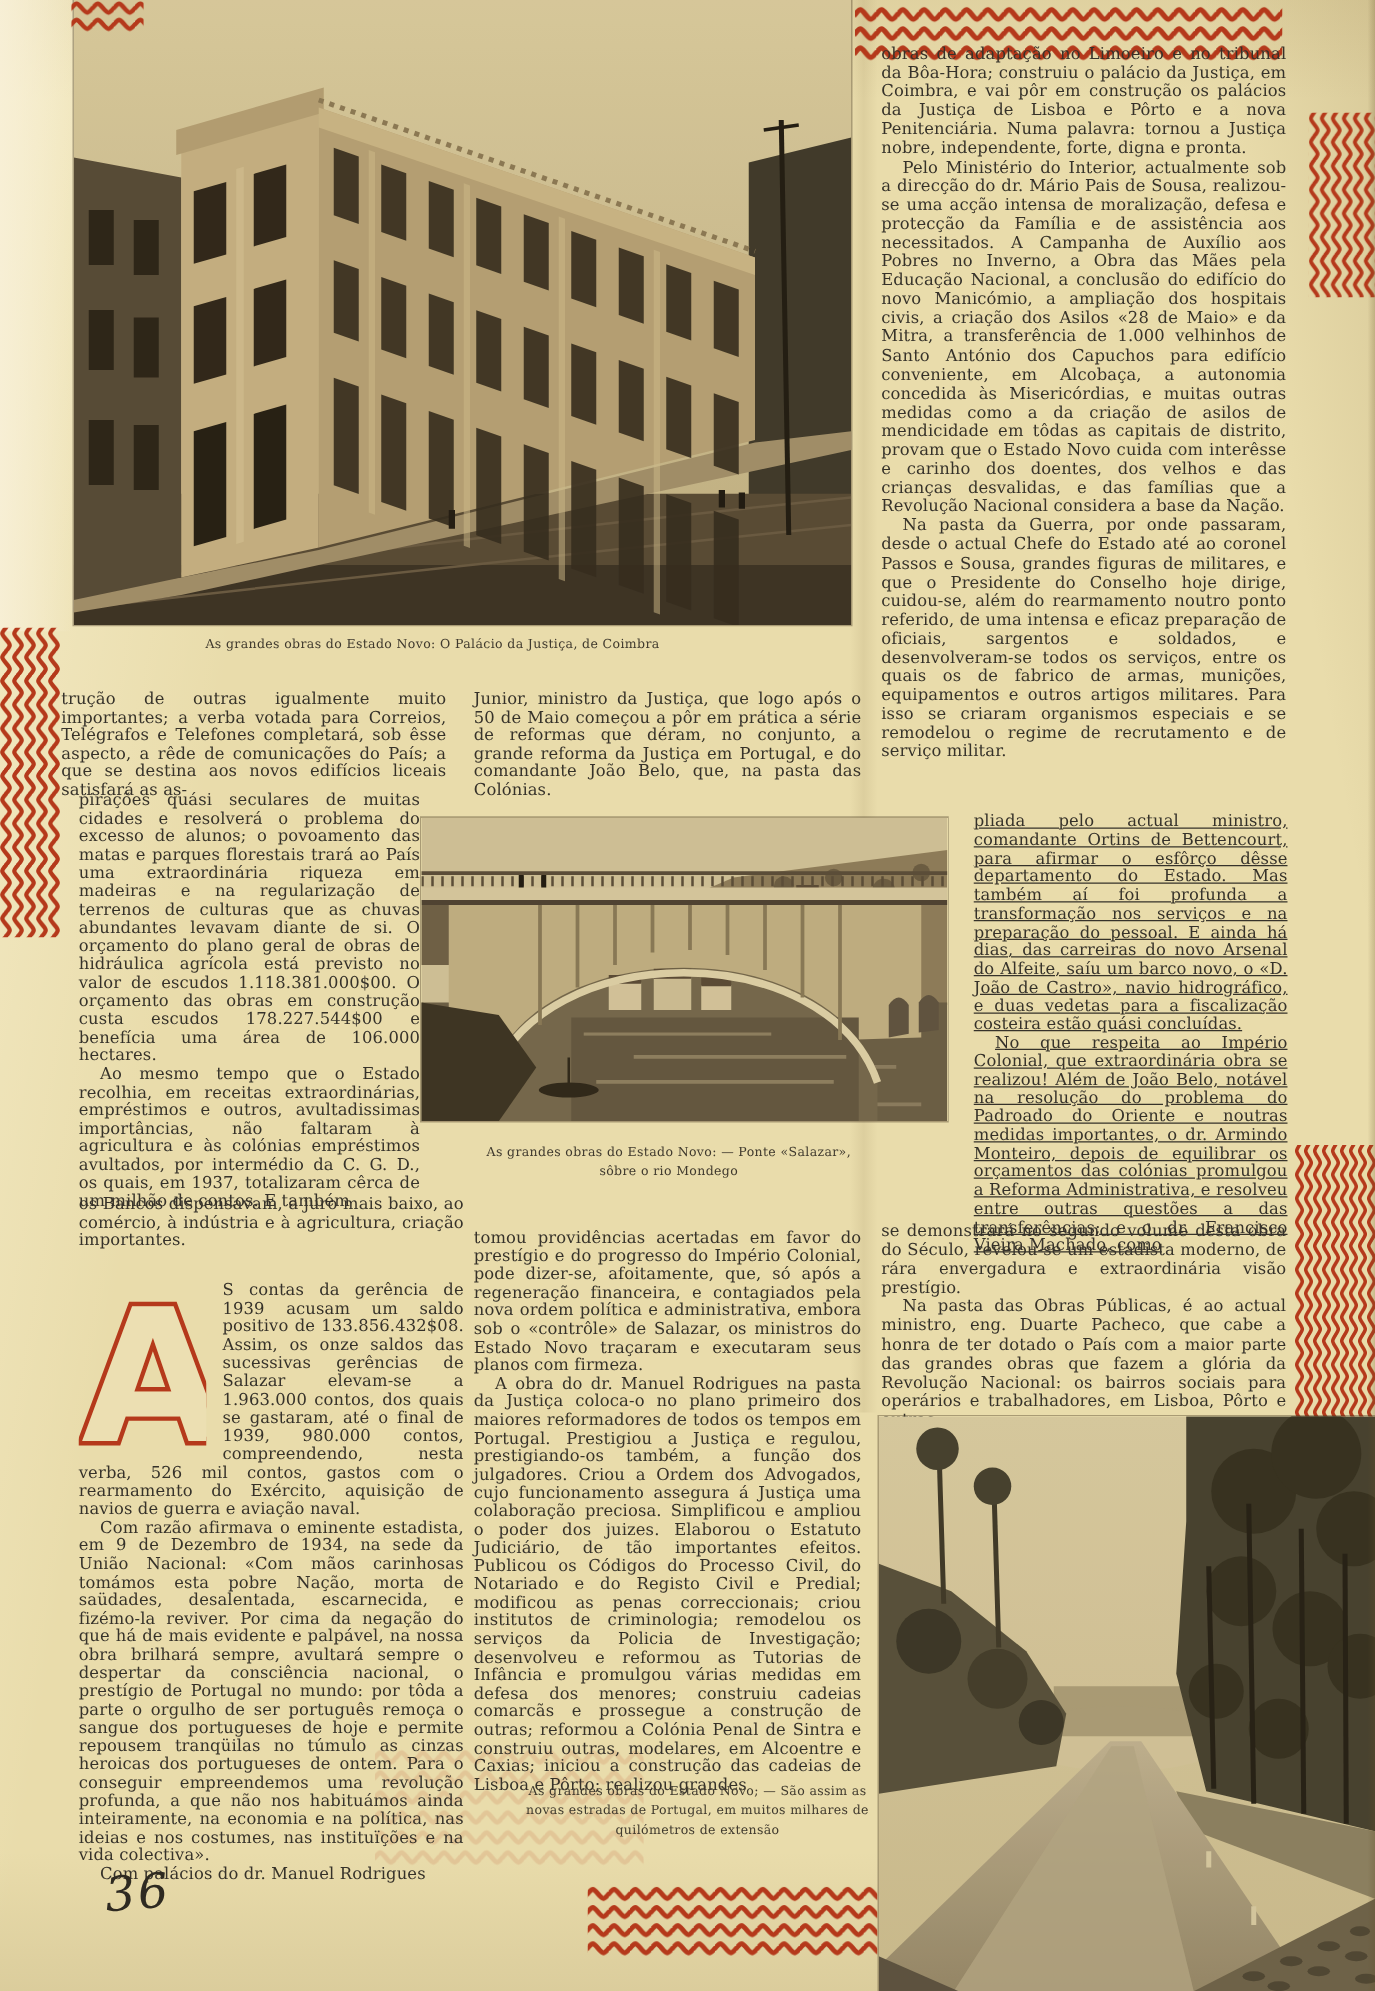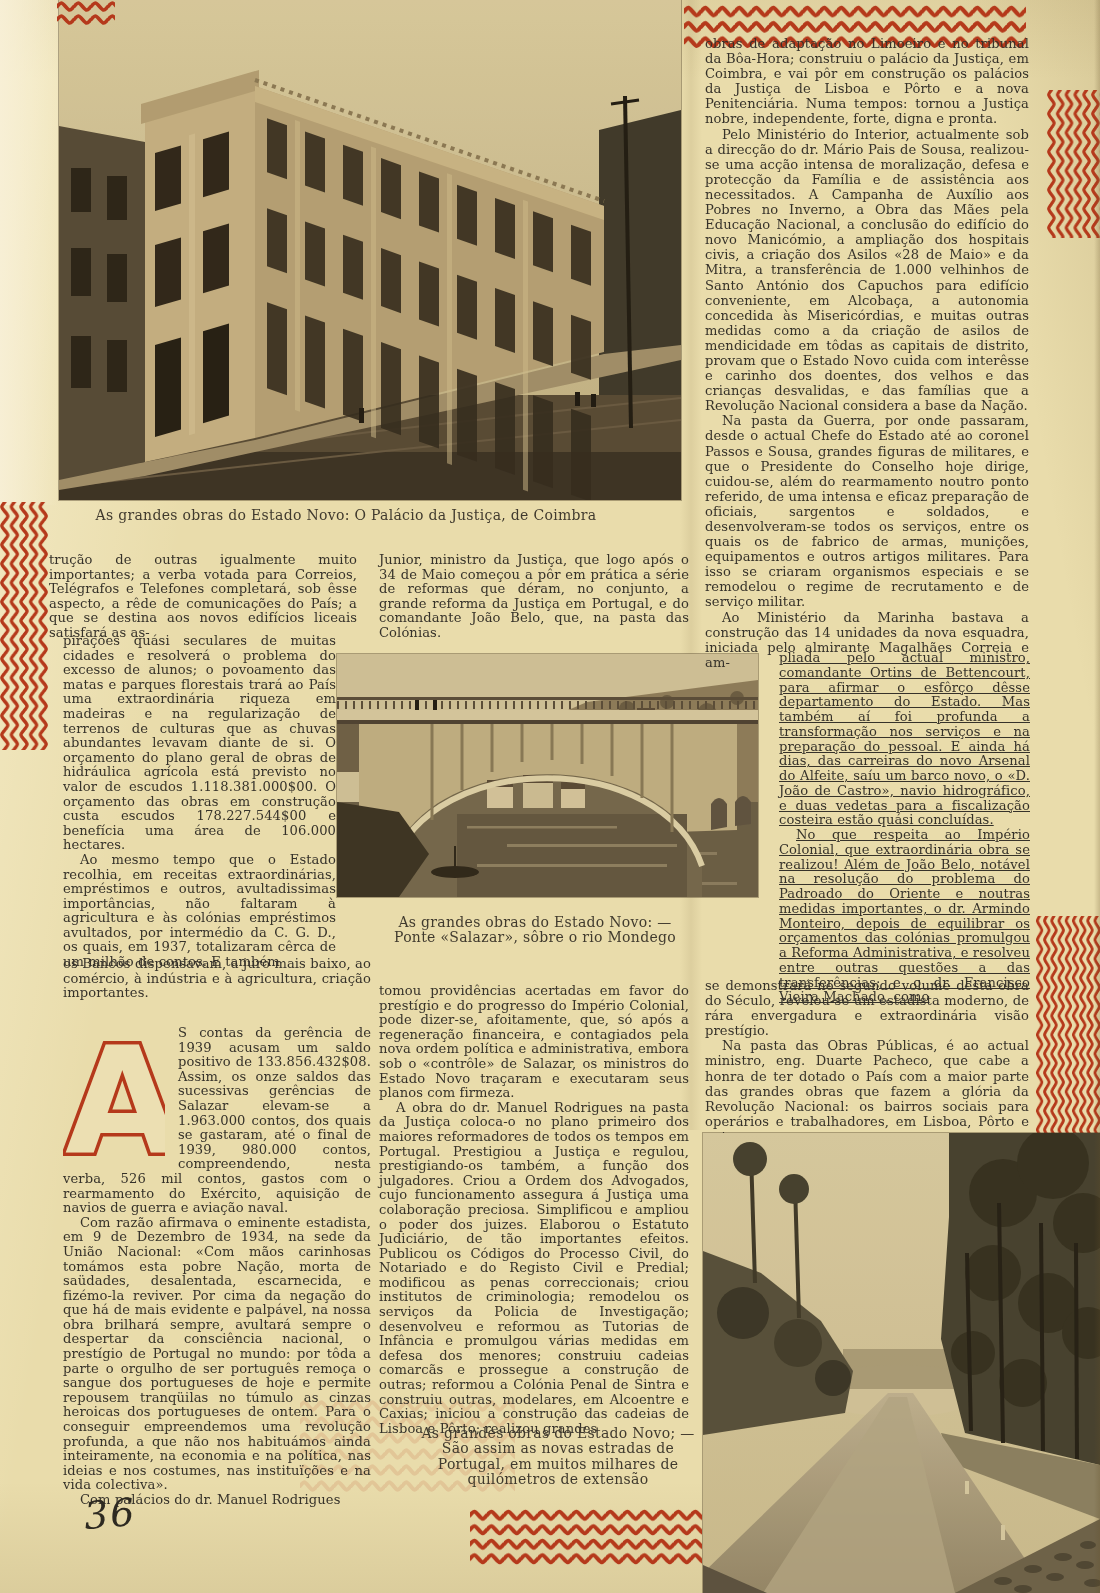--- a/index.html
+++ b/index.html
@@ -11,21 +11,21 @@
       linear-gradient(260deg, rgba(118,94,48,.14), rgba(118,94,48,0) 10%),
       linear-gradient(180deg, rgba(140,112,60,.10), rgba(140,112,60,0) 5%, rgba(140,112,60,0) 93%, rgba(118,94,48,.12));
     font-family:"DejaVu Serif", serif;
     color:#36322a;
   }
   .abs{position:absolute;}
   .txt{font-size:13.1px; line-height:14.6px; text-align:justify; letter-spacing:.1px;}
   .txt p{margin:0; padding:0;}
   .txt p.ind{text-indent:17px;}
   .rc{line-height:15.1px;}
-  .cap{font-size:14px; line-height:15.4px; text-align:center; color:#403a2e; letter-spacing:.3px;}
+  .cap{font-size:10px; line-height:15.4px; text-align:center; color:#403a2e; letter-spacing:.3px;}
   .photo{position:absolute; overflow:hidden; box-shadow:0 0 0 1px rgba(72,58,34,.4);}
   .photo svg{display:block;}
   .dropcap-wrap{float:left; width:102px; height:132px; margin:3px 13px 2px 0;}
   .pagenum{font-style:italic; font-size:38px; color:#2e2a21; transform:rotate(-5deg); letter-spacing:2px;}
   .deco svg{display:block;}
   .leftmargin{background:linear-gradient(90deg, rgba(248,240,216,.85), rgba(248,240,216,0));}
   .gutter{background:linear-gradient(90deg, rgba(110,88,46,0), rgba(110,88,46,.10), rgba(110,88,46,0));}
   .ghost{opacity:.13;}
 </style>
 </head>
@@ -228,21 +228,21 @@
       </svg>
     </span>
     <p>S contas da gerência de 1939 acusam um saldo positivo de 133.856.432$08. Assim, os onze saldos das sucessivas gerências de Salazar elevam-se a 1.963.000 contos, dos quais se gastaram, até o final de 1939, 980.000 contos, compreendendo, nesta verba, 526 mil contos, gastos com o rearmamento do Exército, aquisição de navios de guerra e aviação naval.</p>
     <p class="ind">Com razão afirmava o eminente estadista, em 9 de Dezembro de 1934, na sede da União Nacional: «Com mãos carinhosas tomámos esta pobre Nação, morta de saüdades, desalentada, escarnecida, e fizémo-la reviver. Por cima da negação do que há de mais evidente e palpável, na nossa obra brilhará sempre, avultará sempre o despertar da consciência nacional, o prestígio de Portugal no mundo: por tôda a parte o orgulho de ser português remoça o sangue dos portugueses de hoje e permite repousem tranqüilas no túmulo as cinzas heroicas dos portugueses de ontem. Para o conseguir empreendemos uma revolução profunda, a que não nos habituámos ainda inteiramente, na economia e na política, nas ideias e nos costumes, nas instituïções e na vida colectiva».</p>
     <p class="ind">Com palácios do dr. Manuel Rodrigues</p>
   </div>
 
   <div class="abs pagenum" style="left:84px;top:1492px;">36</div>
 
   <div class="abs txt" style="left:379px;top:553px;width:310px;">
-    <p>Junior, ministro da Justiça, que logo após o 34 de Maio começou a pôr em prática a série de reformas que déram, no conjunto, a grande reforma da Justiça em Portugal, e do comandante João Belo, que, na pasta das Colónias.</p>
+    <p>Junior, ministro da Justiça, que logo após o 50 de Maio começou a pôr em prática a série de reformas que déram, no conjunto, a grande reforma da Justiça em Portugal, e do comandante João Belo, que, na pasta das Colónias.</p>
   </div>
 
   <div class="photo" style="left:337px;top:654px;width:421px;height:243px;">
     <svg width="421" height="243" viewBox="0 0 421 243" xmlns="http://www.w3.org/2000/svg">
       <rect width="421" height="243" fill="#d2c399"></rect>
 
       <polygon points="140,95 250,48 421,26 421,150 140,122" fill="#8f7d5a"></polygon>
       <g fill="#6b5c42">
         <circle cx="250" cy="70" r="7"></circle>
           <circle cx="290" cy="55" r="8"></circle>
@@ -323,24 +323,23 @@
   <div class="abs cap" style="left:380px;top:903px;width:310px;margin-top:12px;">As grandes obras do Estado Novo: — Ponte «Salazar», sôbre o rio Mondego</div>
 
   <div class="abs txt" style="left:379px;top:957px;width:310px;margin-top:27px;">
     <p>tomou providências acertadas em favor do prestígio e do progresso do Império Colonial, pode dizer-se, afoitamente, que, só após a regeneração financeira, e contagiados pela nova ordem política e administrativa, embora sob o «contrôle» de Salazar, os ministros do Estado Novo traçaram e executaram seus planos com firmeza.</p>
     <p class="ind">A obra do dr. Manuel Rodrigues na pasta da Justiça coloca-o no plano primeiro dos maiores reformadores de todos os tempos em Portugal. Prestigiou a Justiça e regulou, prestigiando-os também, a função dos julgadores. Criou a Ordem dos Advogados, cujo funcionamento assegura á Justiça uma colaboração preciosa. Simplificou e ampliou o poder dos juizes. Elaborou o Estatuto Judiciário, de tão importantes efeitos. Publicou os Códigos do Processo Civil, do Notariado e do Registo Civil e Predial; modificou as penas correccionais; criou institutos de criminologia; remodelou os serviços da Policia de Investigação; desenvolveu e reformou as Tutorias de Infância e promulgou várias medidas em defesa dos menores; construiu cadeias comarcãs e prossegue a construção de outras; reformou a Colónia Penal de Sintra e construiu outras, modelares, em Alcoentre e Caxias; iniciou a construção das cadeias de Lisboa e Pôrto; realizou grandes</p>
   </div>
 
   <div class="abs cap" style="left:412px;top:1426px;width:292px;text-align:center;">As grandes obras do Estado Novo; — São assim as novas estradas de Portugal, em muitos milhares de quilómetros de extensão</div>
 
   <div class="abs txt rc" style="left:705px;top:36px;width:324px;">
-    <p>obras de adaptação no Limoeiro e no tribunal da Bôa-Hora; construiu o palácio da Justiça, em Coimbra, e vai pôr em construção os palácios da Justiça de Lisboa e Pôrto e a nova Penitenciária. Numa tempos: tornou a Justiça nobre, independente, forte, digna e pronta.</p>
+    <p>obras de adaptação no Limoeiro e no tribunal da Bôa-Hora; construiu o palácio da Justiça, em Coimbra, e vai pôr em construção os palácios da Justiça de Lisboa e Pôrto e a nova Penitenciária. Numa palavra: tornou a Justiça nobre, independente, forte, digna e pronta.</p>
     <p class="ind">Pelo Ministério do Interior, actualmente sob a direcção do dr. Mário Pais de Sousa, realizou-se uma acção intensa de moralização, defesa e protecção da Família e de assistência aos necessitados. A Campanha de Auxílio aos Pobres no Inverno, a Obra das Mães pela Educação Nacional, a conclusão do edifício do novo Manicómio, a ampliação dos hospitais civis, a criação dos Asilos «28 de Maio» e da Mitra, a transferência de 1.000 velhinhos de Santo António dos Capuchos para edifício conveniente, em Alcobaça, a autonomia concedida às Misericórdias, e muitas outras medidas como a da criação de asilos de mendicidade em tôdas as capitais de distrito, provam que o Estado Novo cuida com interêsse e carinho dos doentes, dos velhos e das crianças desvalidas, e das famílias que a Revolução Nacional considera a base da Nação.</p>
     <p class="ind">Na pasta da Guerra, por onde passaram, desde o actual Chefe do Estado até ao coronel Passos e Sousa, grandes figuras de militares, e que o Presidente do Conselho hoje dirige, cuidou-se, além do rearmamento noutro ponto referido, de uma intensa e eficaz preparação de oficiais, sargentos e soldados, e desenvolveram-se todos os serviços, entre os quais os de fabrico de armas, munições, equipamentos e outros artigos militares. Para isso se criaram organismos especiais e se remodelou o regime de recrutamento e de serviço militar.</p>
-    <p class="ind">Ao Ministério da Marinha bastava a construção das 14 unidades da nova esquadra, iniciada pelo almirante Magalhães Correia e am-</p>
   </div>
   <div class="abs txt" style="left:779px;top:651px;width:251px;line-height:14.75px;text-decoration:underline;">
     <p>pliada pelo actual ministro, comandante Ortins de Bettencourt, para afirmar o esfôrço dêsse departamento do Estado. Mas também aí foi profunda a transformação nos serviços e na preparação do pessoal. E ainda há dias, das carreiras do novo Arsenal do Alfeite, saíu um barco novo, o «D. João de Castro», navio hidrográfico, e duas vedetas para a fiscalização costeira estão quási concluídas.</p>
     <p class="ind">No que respeita ao Império Colonial, que extraordinária obra se realizou! Além de João Belo, notável na resolução do problema do Padroado do Oriente e noutras medidas importantes, o dr. Armindo Monteiro, depois de equilibrar os orçamentos das colónias promulgou a Reforma Administrativa, e resolveu entre outras questões a das transferências; e o dr. Francisco Vieira Machado, como</p>
   </div>
   <div class="abs txt rc" style="left:705px;top:978px;width:324px;">
     <p>se demonstrará no segundo volume desta obra do Século, revelou-se um estadista moderno, de rára envergadura e extraordinária visão prestígio.</p>
     <p class="ind">Na pasta das Obras Públicas, é ao actual ministro, eng. Duarte Pacheco, que cabe a honra de ter dotado o País com a maior parte das grandes obras que fazem a glória da Revolução Nacional: os bairros sociais para operários e trabalhadores, em Lisboa, Pôrto e outras</p>
   </div>
 

